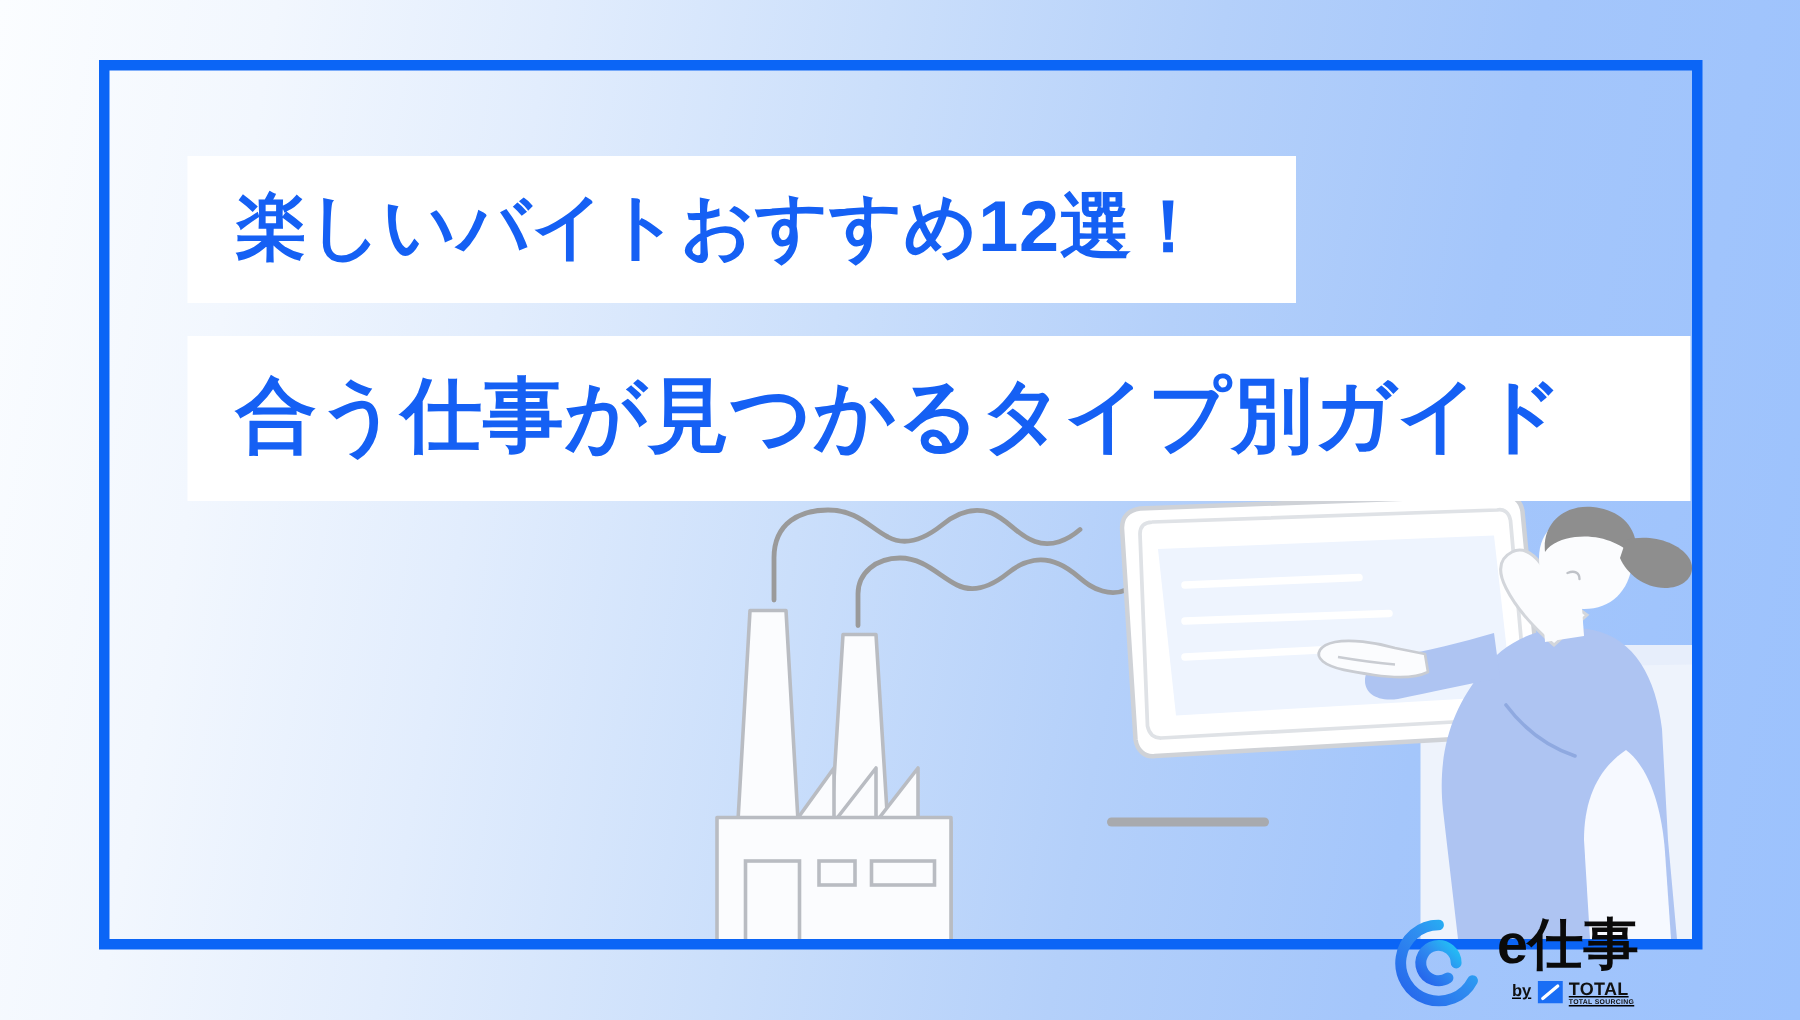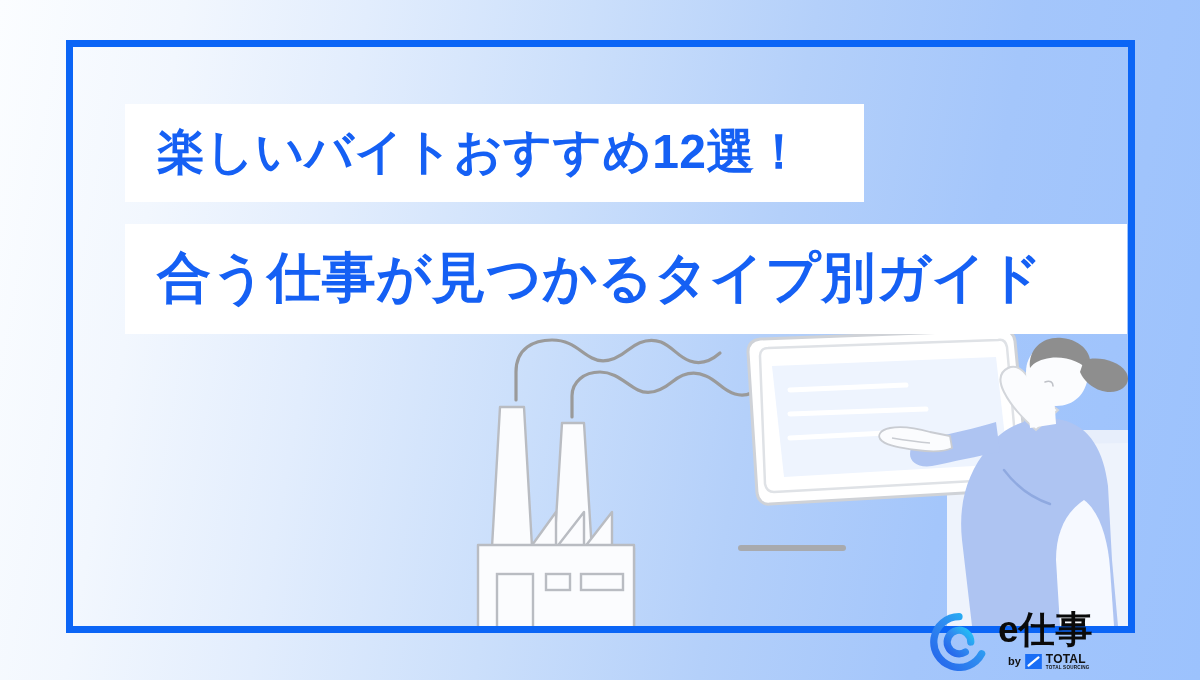--- a/index.html
+++ b/index.html
@@ -111,20 +111,21 @@
     line-height: 1;
     letter-spacing: 0px;
     font-family: "Liberation Sans", "DejaVu Sans", sans-serif;
   }
   .logo-byline {
     display: flex;
     align-items: center;
     gap: 4px;
     margin-top: 5px;
     margin-left: 10px;
+    text-decoration: underline;
   }
   .logo-by {
     font-size: 11px;
     font-weight: 700;
     color: #111;
     line-height: 1;
   }
   .nikken-badge {
     width: 17px;
     height: 15px;

